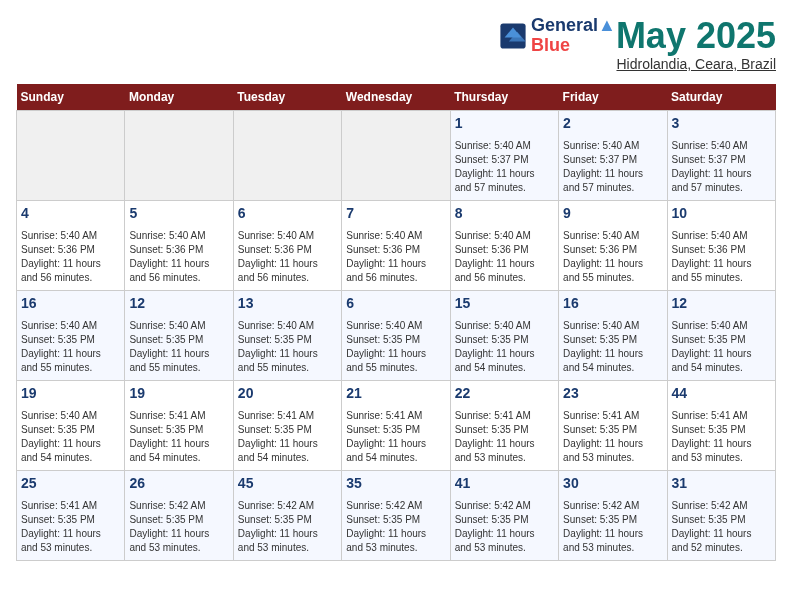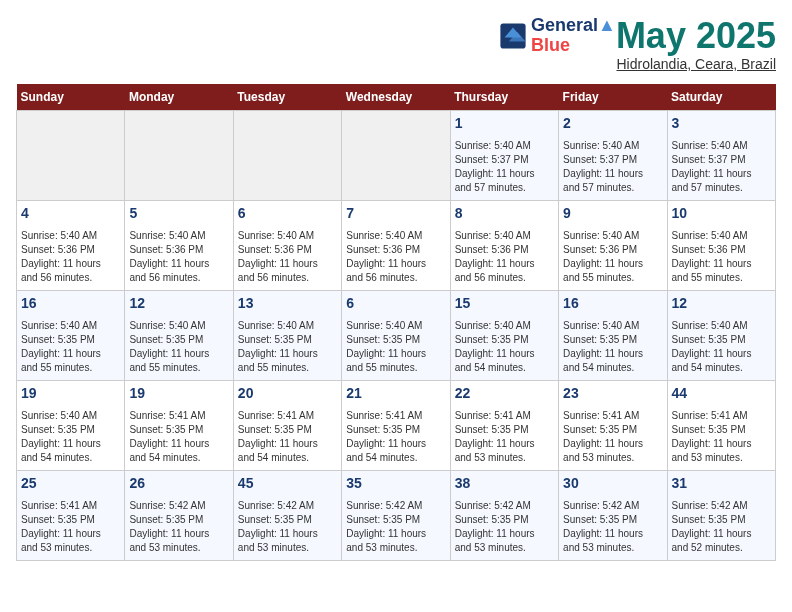--- a/index.html
+++ b/index.html
@@ -244,21 +244,21 @@
         </td>
         <td>
           <span class="day-number">45</span>
           <div class="day-info">Sunrise: 5:42 AM<br>Sunset: 5:35 PM<br>Daylight: 11 hours<br>and 53 minutes.</div>
         </td>
         <td>
           <span class="day-number">35</span>
           <div class="day-info">Sunrise: 5:42 AM<br>Sunset: 5:35 PM<br>Daylight: 11 hours<br>and 53 minutes.</div>
         </td>
         <td>
-          <span class="day-number">38</span>
+          <span class="day-number">41</span>
           <div class="day-info">Sunrise: 5:42 AM<br>Sunset: 5:35 PM<br>Daylight: 11 hours<br>and 53 minutes.</div>
         </td>
         <td>
           <span class="day-number">30</span>
           <div class="day-info">Sunrise: 5:42 AM<br>Sunset: 5:35 PM<br>Daylight: 11 hours<br>and 53 minutes.</div>
         </td>
         <td>
           <span class="day-number">31</span>
           <div class="day-info">Sunrise: 5:42 AM<br>Sunset: 5:35 PM<br>Daylight: 11 hours<br>and 52 minutes.</div>
         </td>

